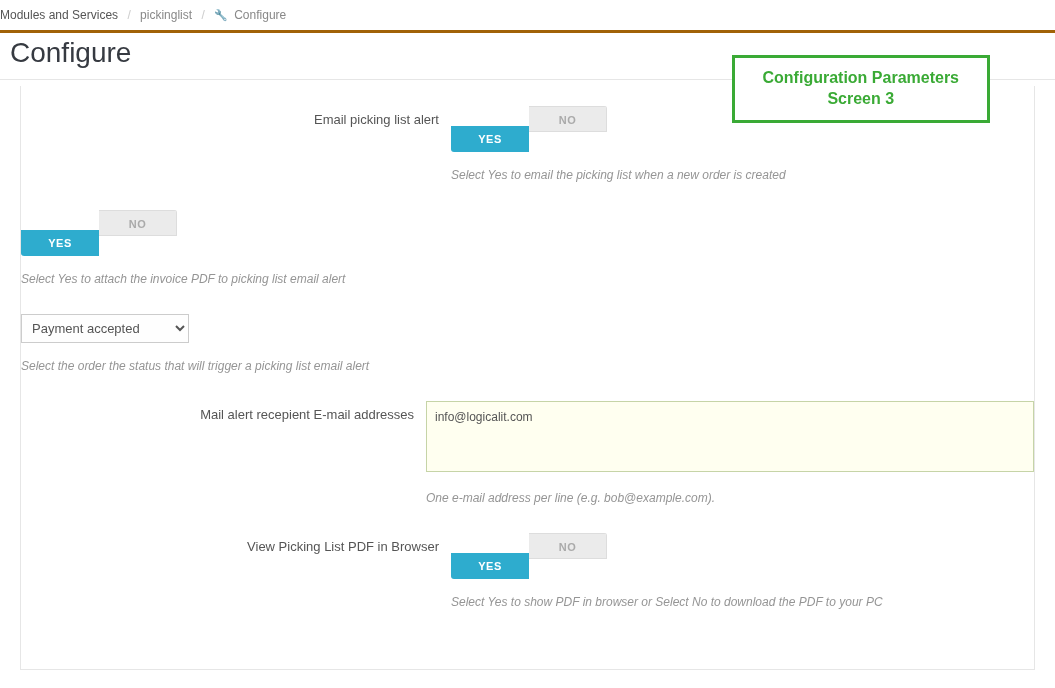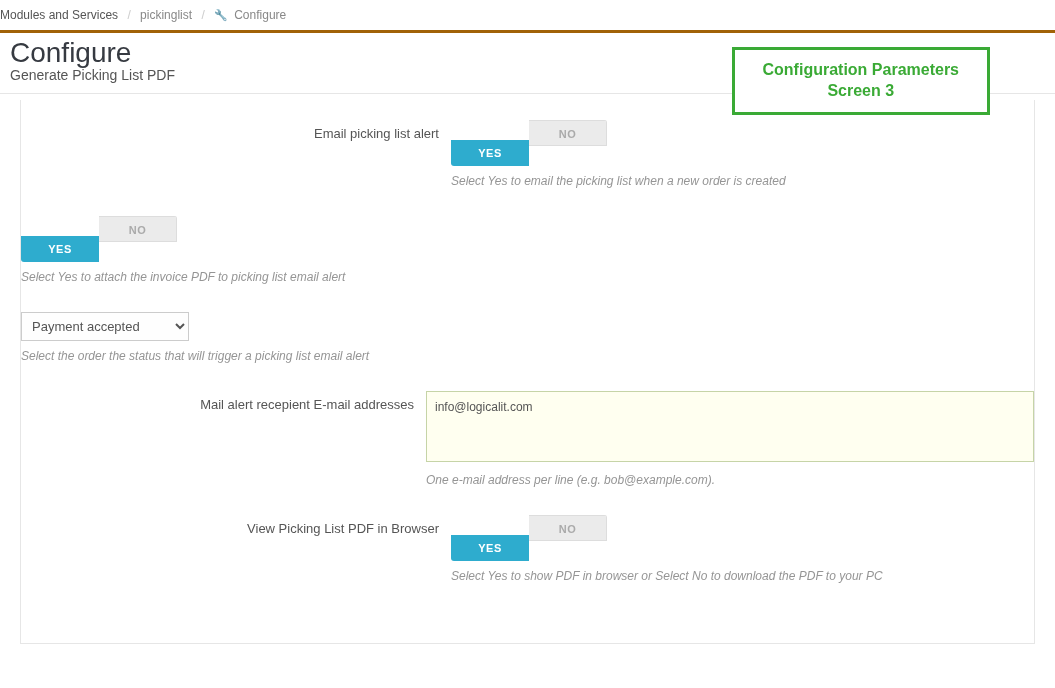--- a/index.html
+++ b/index.html
@@ -40,21 +40,21 @@
     color: #363a41;
     margin: 4px 0 0 0;
   }
   .page-subtitle {
     font-size: 14px;
     color: #555;
     margin-top: -2px;
   }
   .callout {
     position: absolute;
-    top: 10px;
+    top: 18px;
     right: 65px;
     border: 3px solid #3aaa35;
     padding: 10px 28px;
     text-align: center;
     color: #3aaa35;
     font-weight: 700;
     font-size: 16px;
     line-height: 1.3;
     background: #fff;
   }
@@ -110,21 +110,21 @@
   .toggle .off {
     background: #ebebeb;
     color: #aaa;
     border: 1px solid #ddd;
     border-left: none;
   }
   .help-text {
     font-style: italic;
     color: #959595;
     font-size: 12px;
-    margin-top: 8px;
+    margin-top: 16px;
   }
   select.form-select {
     height: 29px;
     padding: 4px 6px;
     font-size: 13px;
     color: #555;
     border: 1px solid #ccc;
     background: #fefefe;
     width: 168px;
   }
@@ -148,21 +148,20 @@
   <a href="#">Modules and Services</a>
   <span class="sep">/</span>
   <a href="#" class="item-link">pickinglist</a>
   <span class="sep">/</span>
   <span class="wrench">🔧</span>
   <span class="item-link">Configure</span>
 </div>
 
 <div class="page-header">
   <div class="page-title">Configure</div>
-  <div class="page-subtitle">Generate Picking List PDF</div>
   <div class="callout">
     <div>Configuration Parameters</div>
     <div>Screen 3</div>
   </div>
 </div>
 
 <div class="hr"></div>
 
 <div class="panel">
 

